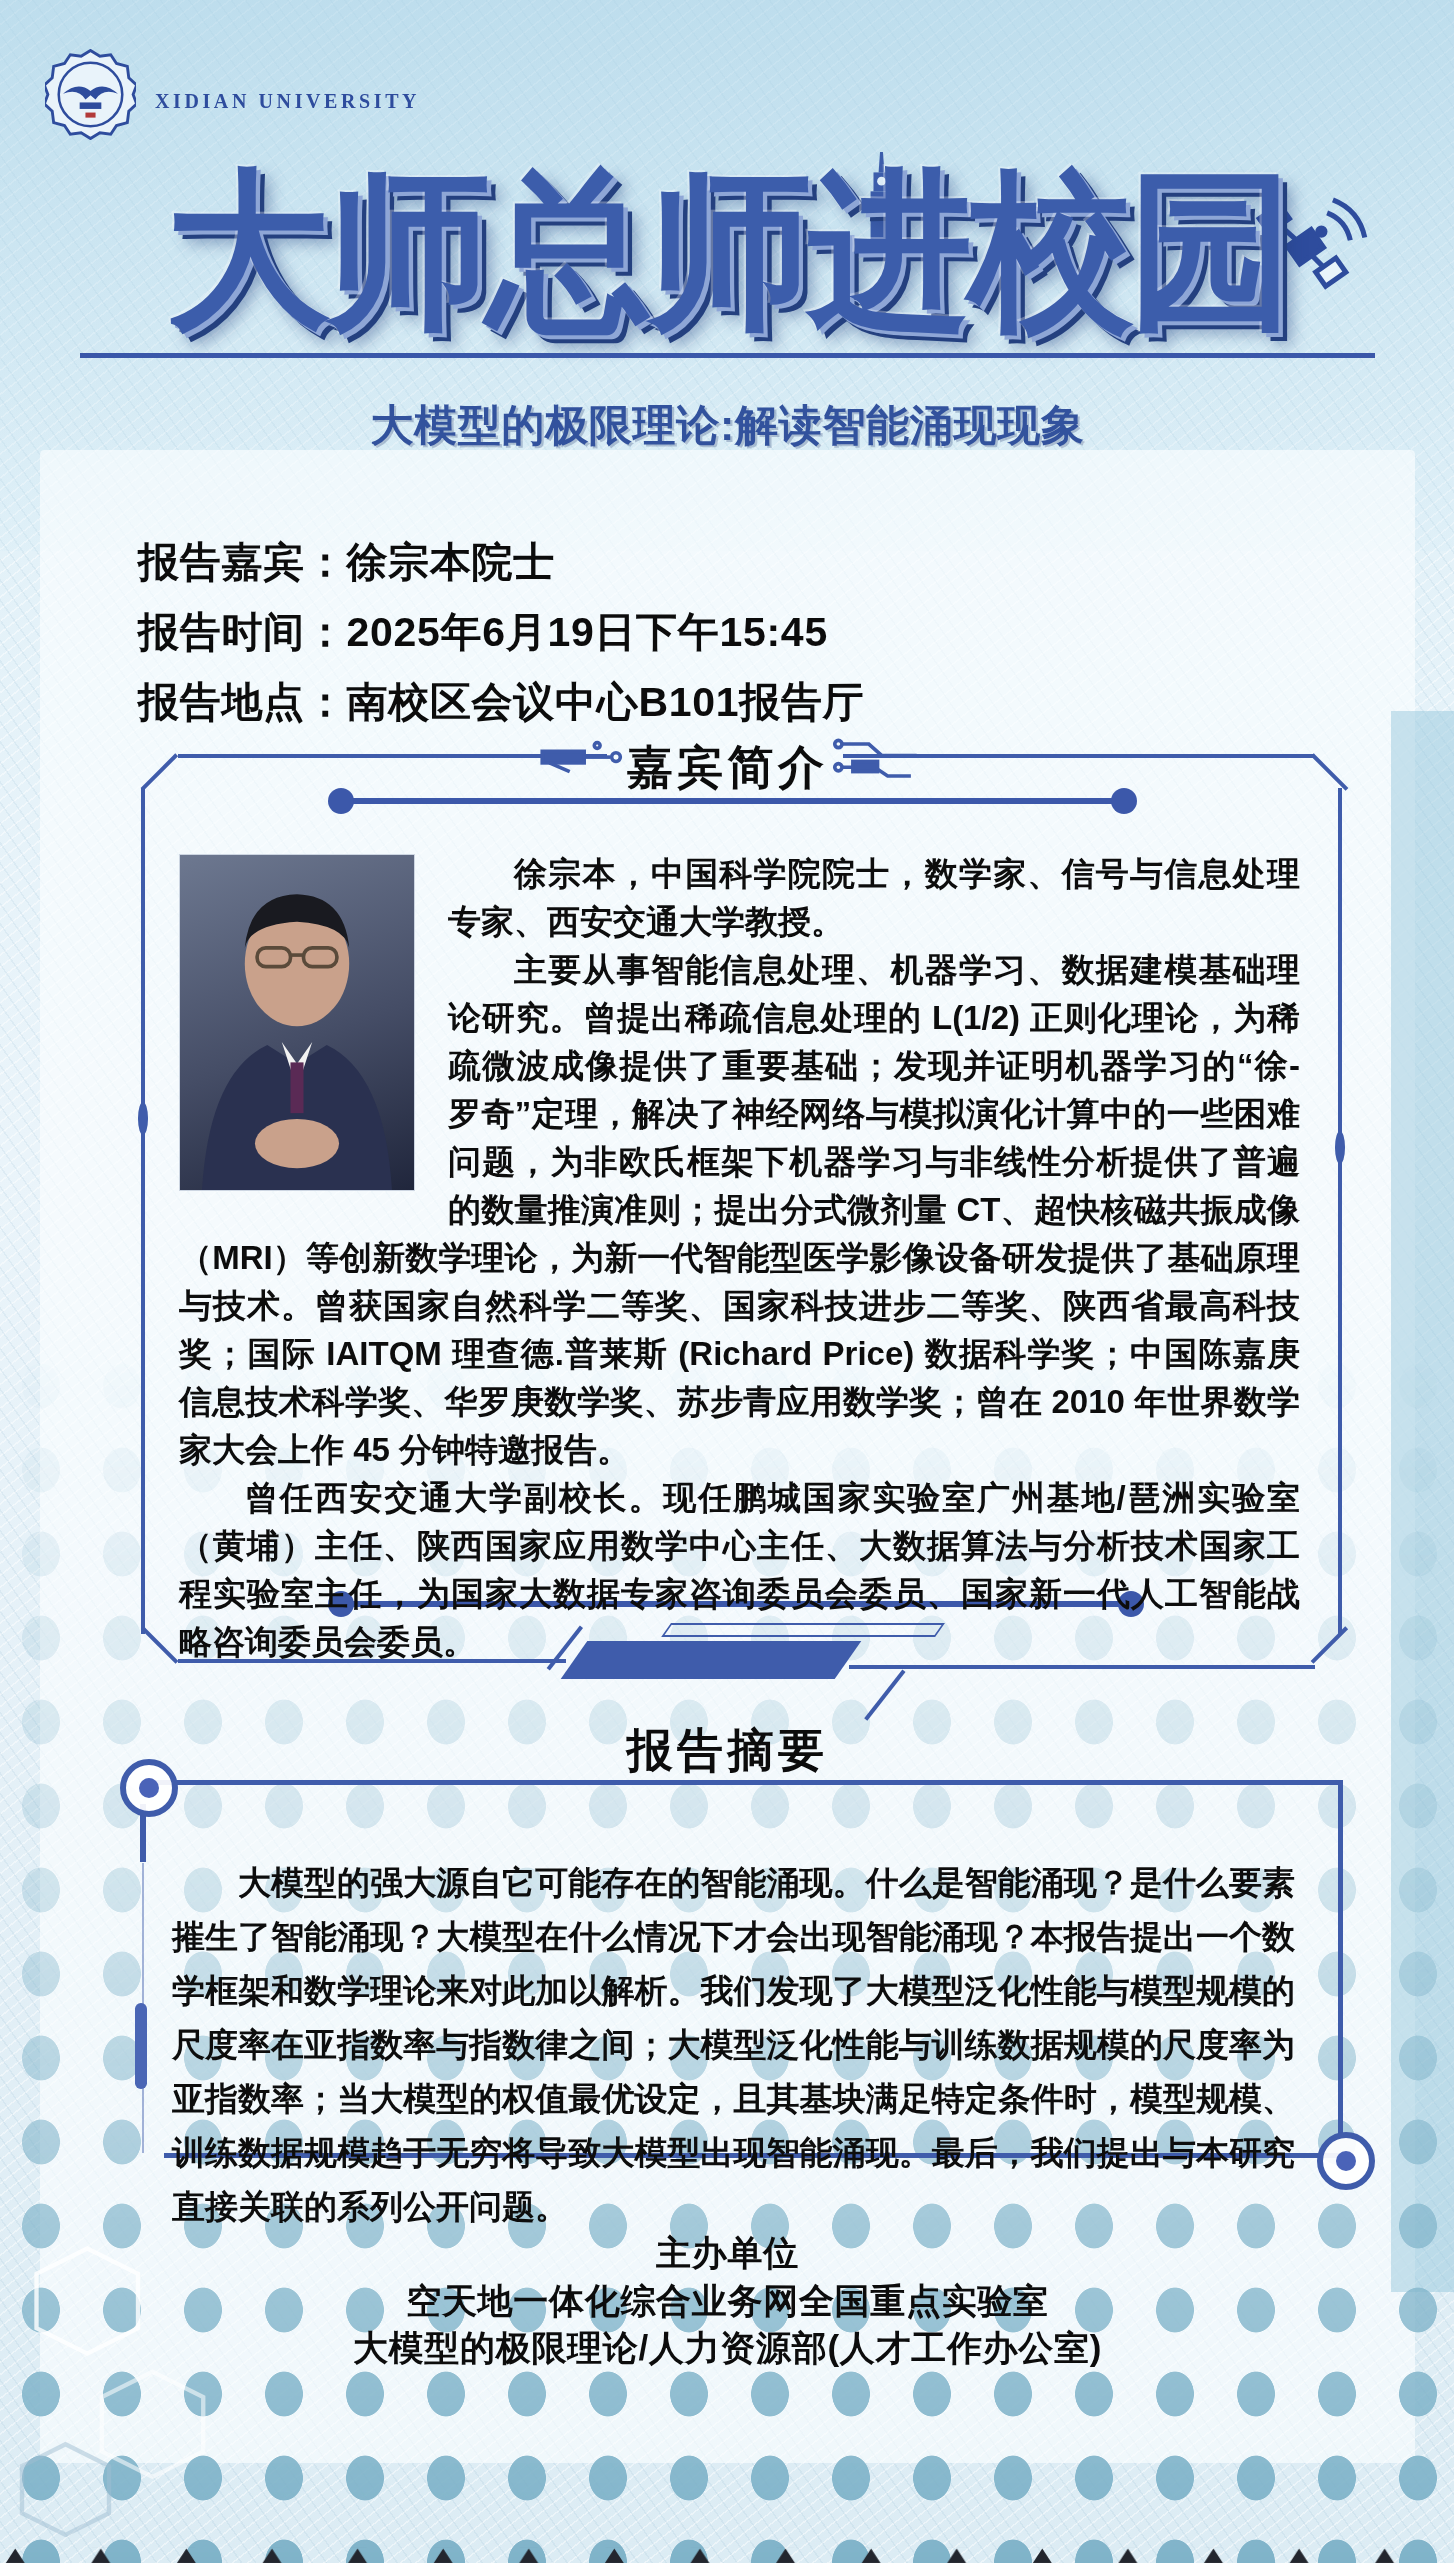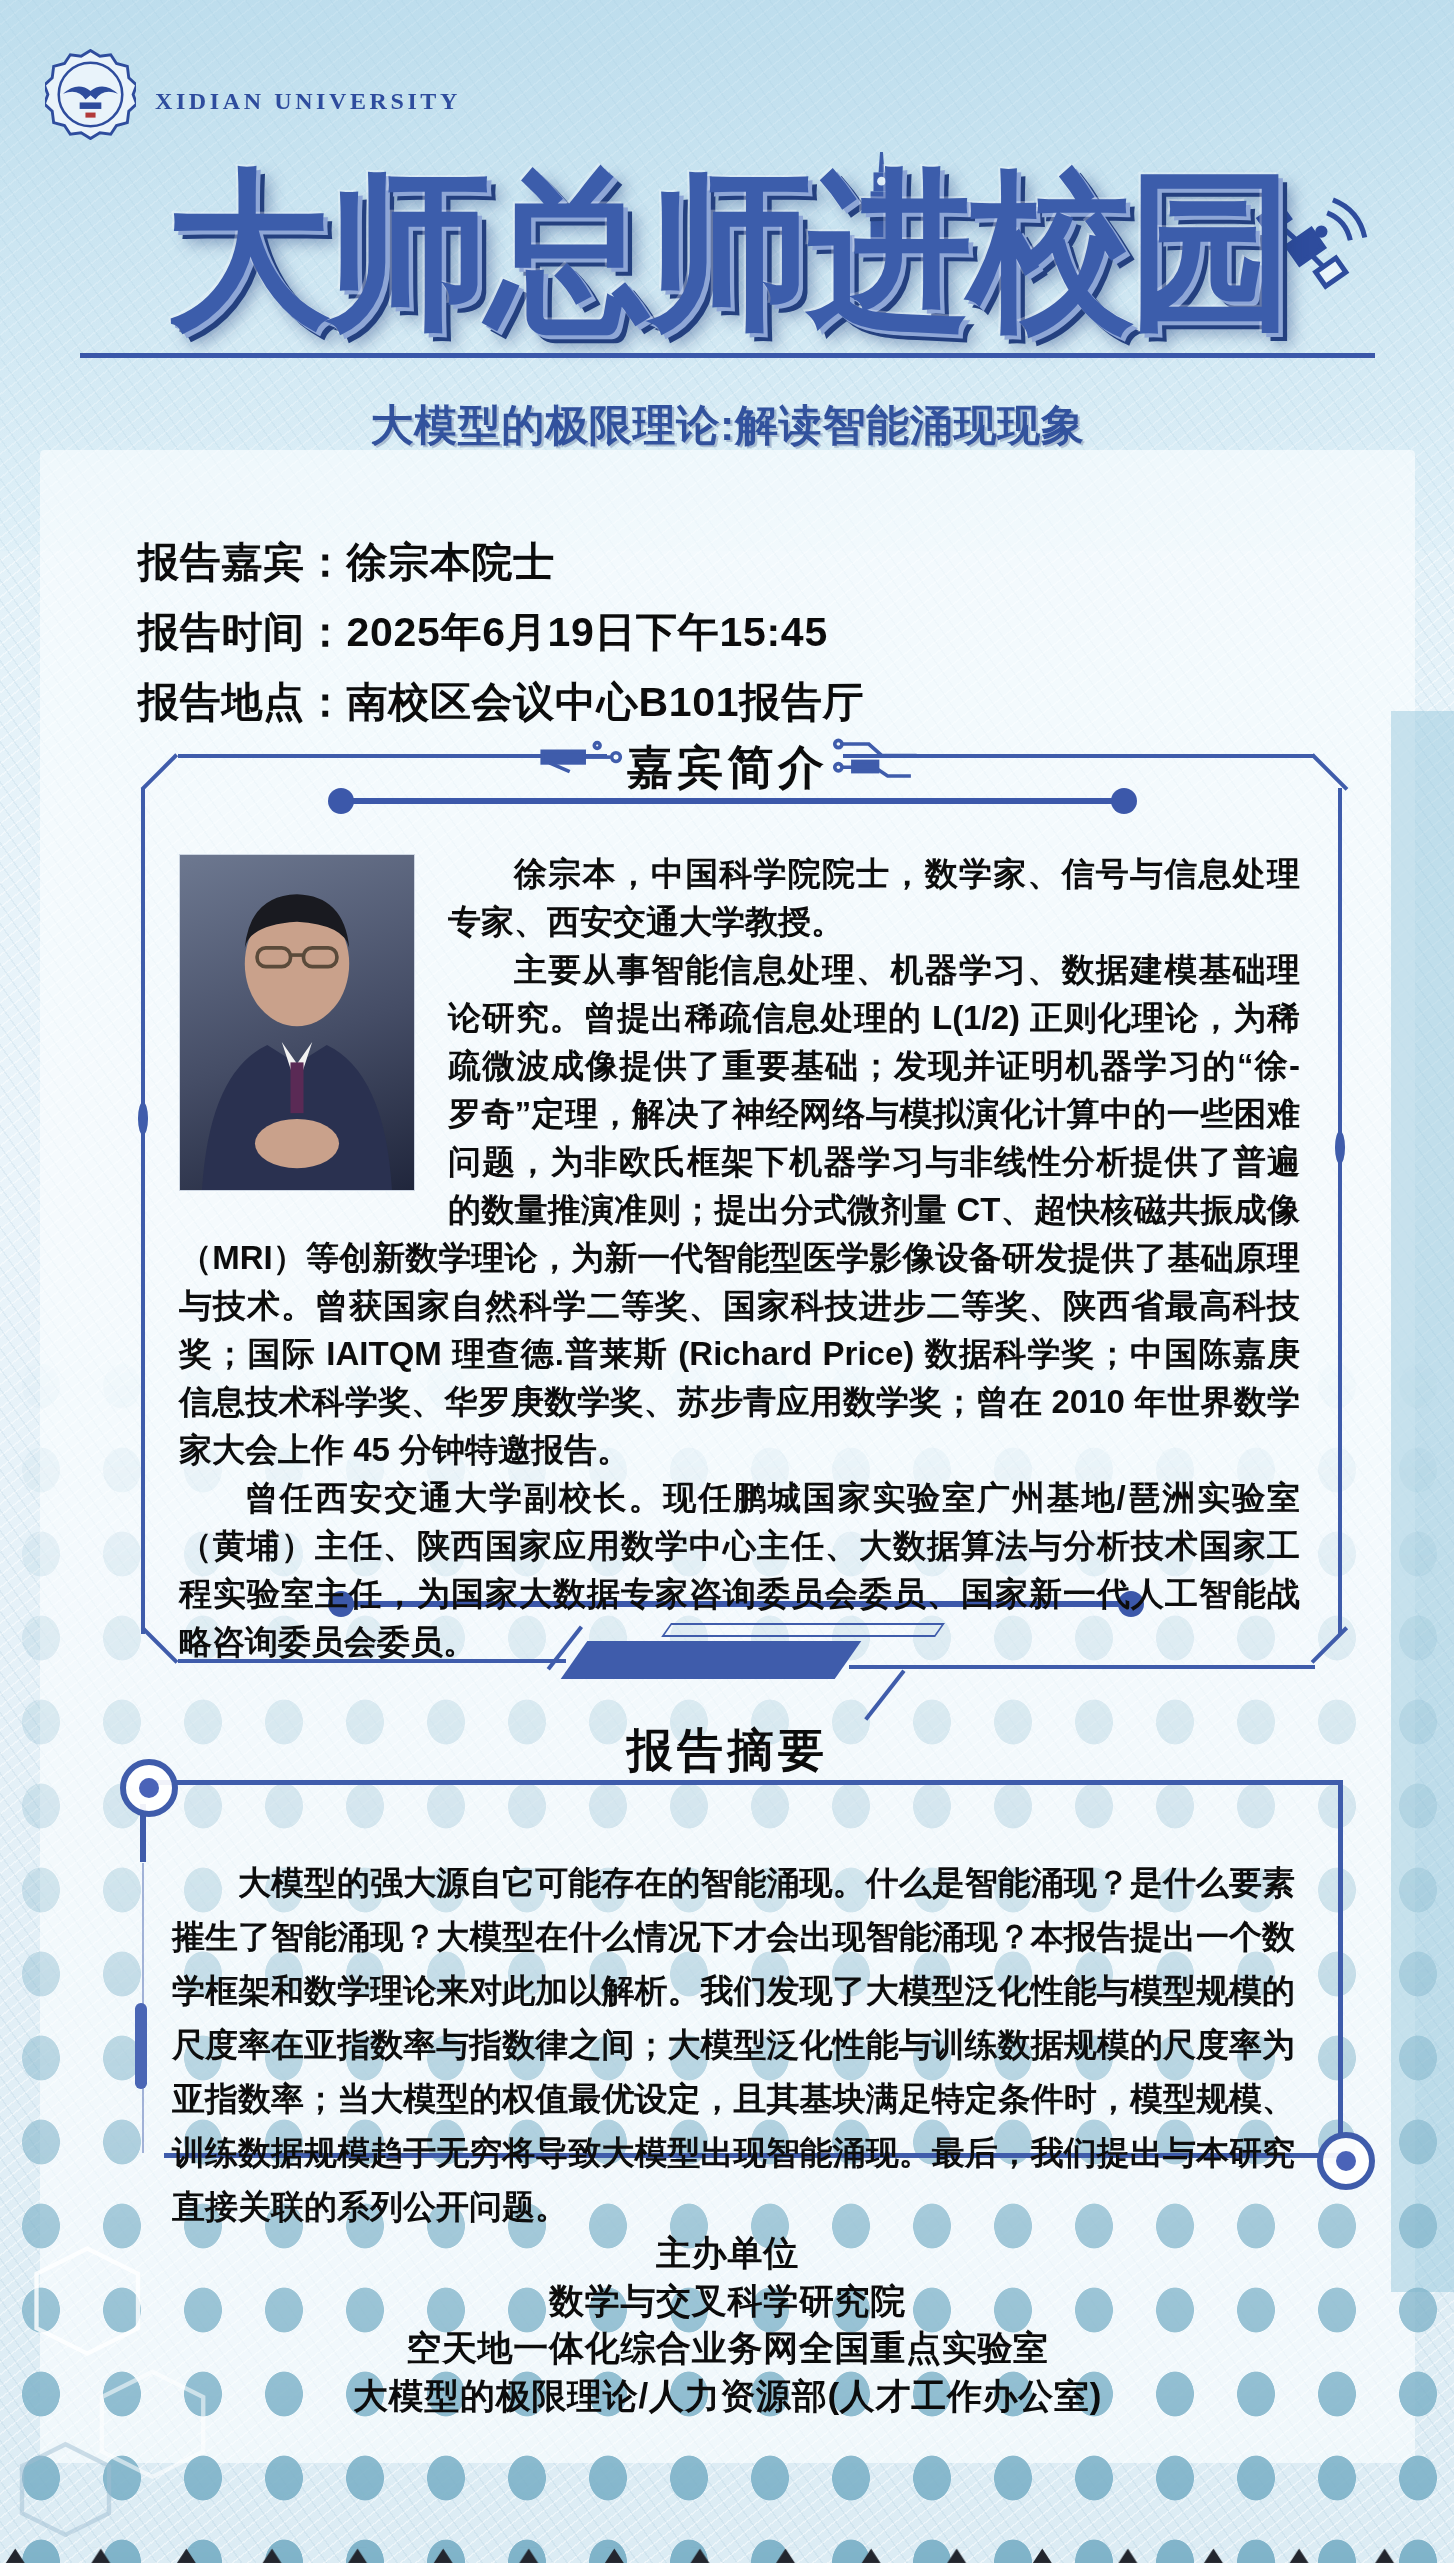--- a/index.html
+++ b/index.html
@@ -25,21 +25,21 @@
     background-image:radial-gradient(ellipse 32px 38px at 41px 42px,#7fb3c9 0 58%,transparent 60%);
     background-size:81px 84px;
     -webkit-mask-image:linear-gradient(180deg,transparent 0 52%,rgba(0,0,0,.16) 62%,rgba(0,0,0,.30) 74%,rgba(0,0,0,.72) 88%,#000 100%);
     mask-image:linear-gradient(180deg,transparent 0 52%,rgba(0,0,0,.16) 62%,rgba(0,0,0,.30) 74%,rgba(0,0,0,.72) 88%,#000 100%);
   }
   
   .logo-row{position:absolute;left:45px;top:49px;display:flex;align-items:center;gap:19px;}
   .seal{width:91px;height:91px;}
   .uni-cn{font-size:38px;font-weight:900;color:#2e4c9d;letter-spacing:2.9px;
     font-family:"Liberation Serif","DejaVu Serif",serif;font-style:italic;}
-  .uni-en{font-size:24px;font-weight:700;color:#2e4c9d;letter-spacing:3.6px;margin-top:13px;
+  .uni-en{font-size:20px;font-weight:700;color:#2e4c9d;letter-spacing:3.6px;margin-top:13px;
     font-family:"Liberation Serif","DejaVu Serif",serif;}
   
   .main-title{
     position:absolute;left:0;top:165px;width:1455px;text-align:center;
     font-size:165px;font-weight:900;color:#3c5dab;letter-spacing:-4.4px;line-height:1.05;
     text-shadow:-2.2px -2.2px 0 rgba(255,255,255,.30),4.4px 3.6px 0 #8ea6d6,8.7px 7.3px 0 #24407f,13px 11px 16px rgba(36,64,127,.45);
     transform:scaleY(1.04);
   }
   .tower{left:856px;top:152px;}
   .satellite{left:1249px;top:194px;}
@@ -234,21 +234,20 @@
   <div class="bline" style="left:135px;top:2003px;width:11.6px;height:86px;border-radius:5.8px;background:#4a66b5;"></div>
   <div class="node" style="left:120px;top:1759px;"></div>
   <div class="node" style="left:1317px;top:2132px;"></div>
 
   <div class="abstract">
     <p>大模型的强大源自它可能存在的智能涌现。什么是智能涌现？是什么要素摧生了智能涌现？大模型在什么情况下才会出现智能涌现？本报告提出一个数学框架和数学理论来对此加以解析。我们发现了大模型泛化性能与模型规模的尺度率在亚指数率与指数律之间；大模型泛化性能与训练数据规模的尺度率为亚指数率；当大模型的权值最优设定，且其基块满足特定条件时，模型规模、训练数据规模趋于无穷将导致大模型出现智能涌现。最后，我们提出与本研究直接关联的系列公开问题。</p>
   </div>
 
   <div class="footer">
     <div>主办单位</div>
-    <div>数学与交叉科学研究院</div>
     <div>空天地一体化综合业务网全国重点实验室</div>
     <div>大模型的极限理论/人力资源部(人才工作办公室)</div>
   </div>
 
   <svg class="layer tri-strip" width="1455" height="16" viewBox="0 0 2006 22">
     <defs>
       <pattern id="tri" width="118" height="22" patternUnits="userSpaceOnUse">
         <path d="M8 22 L21 2 L34 22 Z" fill="#23262e"></path>
       </pattern>
     </defs>

